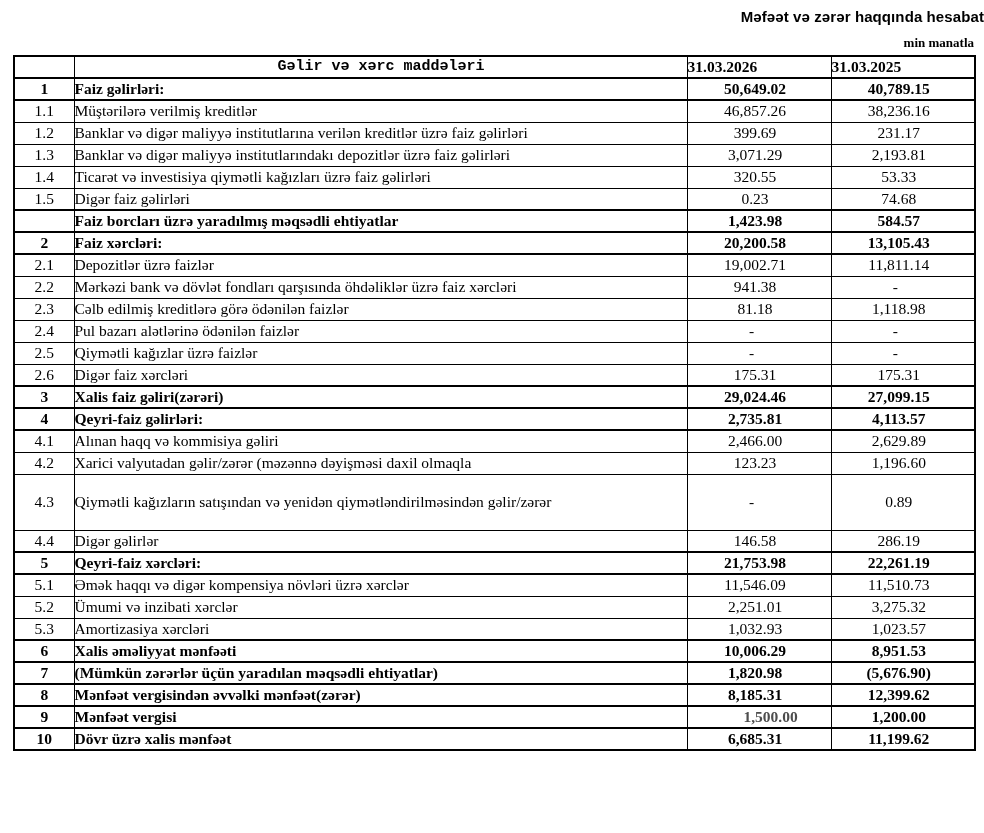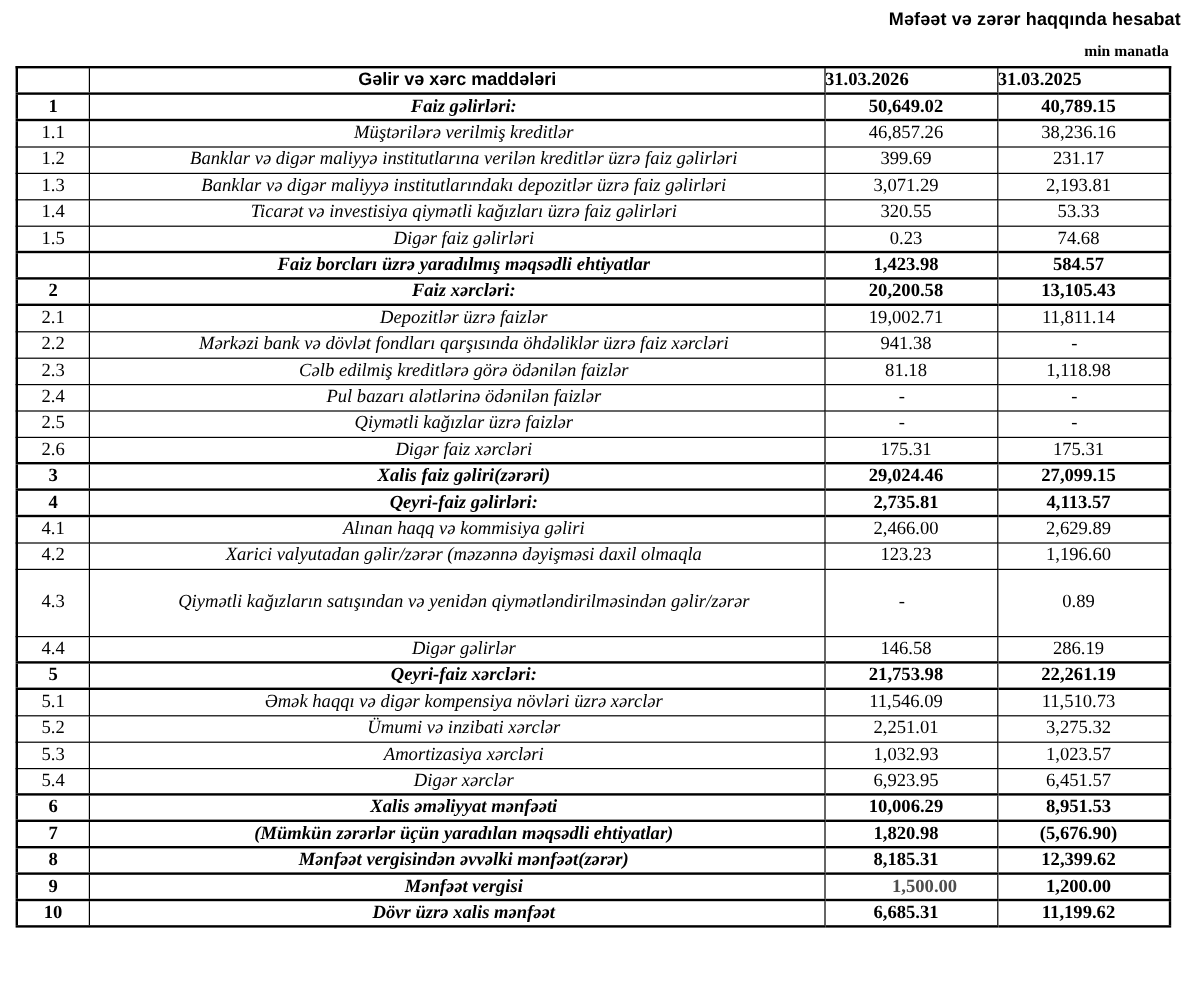--- a/index.html
+++ b/index.html
@@ -42,24 +42,24 @@
     height: 22px;
     padding: 0;
     font-size: 15.5px;
     vertical-align: middle;
     white-space: nowrap;
     overflow: hidden;
     line-height: 1.15;
   }
   tr.header-row td { border-bottom: 2px solid #000; font-weight: 700; }
   td.cell-no    { text-align: center; }
-  td.cell-label { text-align: center; padding-left: 16px; padding-right: 4px; font-style: italic; }
+  td.cell-label { text-align: left; padding-left: 0; padding-right: 4px; }
   td.cell-val   { text-align: center; padding-right: 8px; }
   td.header-items {
-    font-family: Liberation Sans, sans-serif;
+    font-family: Liberation Mono, monospace;
     font-size: 15px;
     text-align: center;
     padding-left: 1px;
   }
   td.header-date { text-align: left; }
   tr.bold td {
     font-weight: 700;
     border-top: 2px solid #000;
     border-bottom: 2px solid #000;
   }
@@ -227,26 +227,20 @@
           <td class="cell-label">Ümumi və inzibati xərclər</td>
           <td class="cell-val">2,251.01</td>
           <td class="cell-val">3,275.32</td>
         </tr>
         <tr>
           <td class="cell-no">5.3</td>
           <td class="cell-label">Amortizasiya xərcləri</td>
           <td class="cell-val">1,032.93</td>
           <td class="cell-val">1,023.57</td>
         </tr>
-        <tr>
-          <td class="cell-no">5.4</td>
-          <td class="cell-label">Digər xərclər</td>
-          <td class="cell-val">6,923.95</td>
-          <td class="cell-val">6,451.57</td>
-        </tr>
         <tr class="bold">
           <td class="cell-no">6</td>
           <td class="cell-label">Xalis əməliyyat mənfəəti</td>
           <td class="cell-val">10,006.29</td>
           <td class="cell-val">8,951.53</td>
         </tr>
         <tr class="bold">
           <td class="cell-no">7</td>
           <td class="cell-label">(Mümkün zərərlər üçün yaradılan məqsədli ehtiyatlar)</td>
           <td class="cell-val">1,820.98</td>

